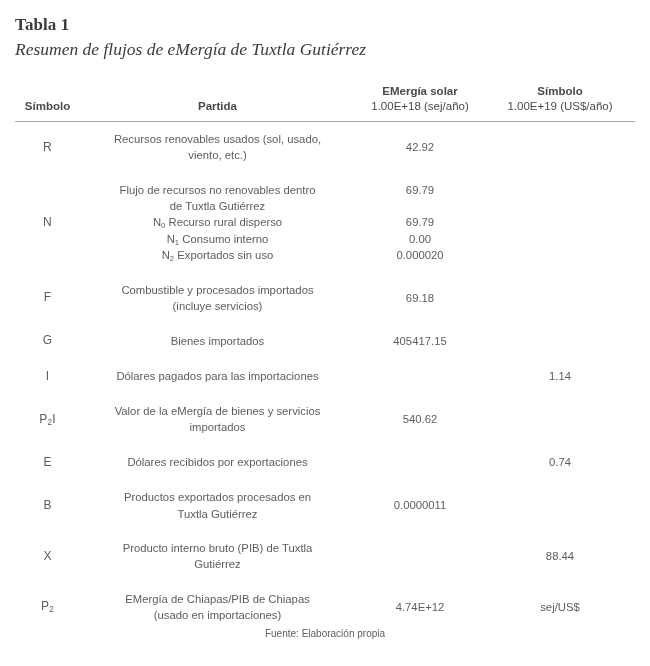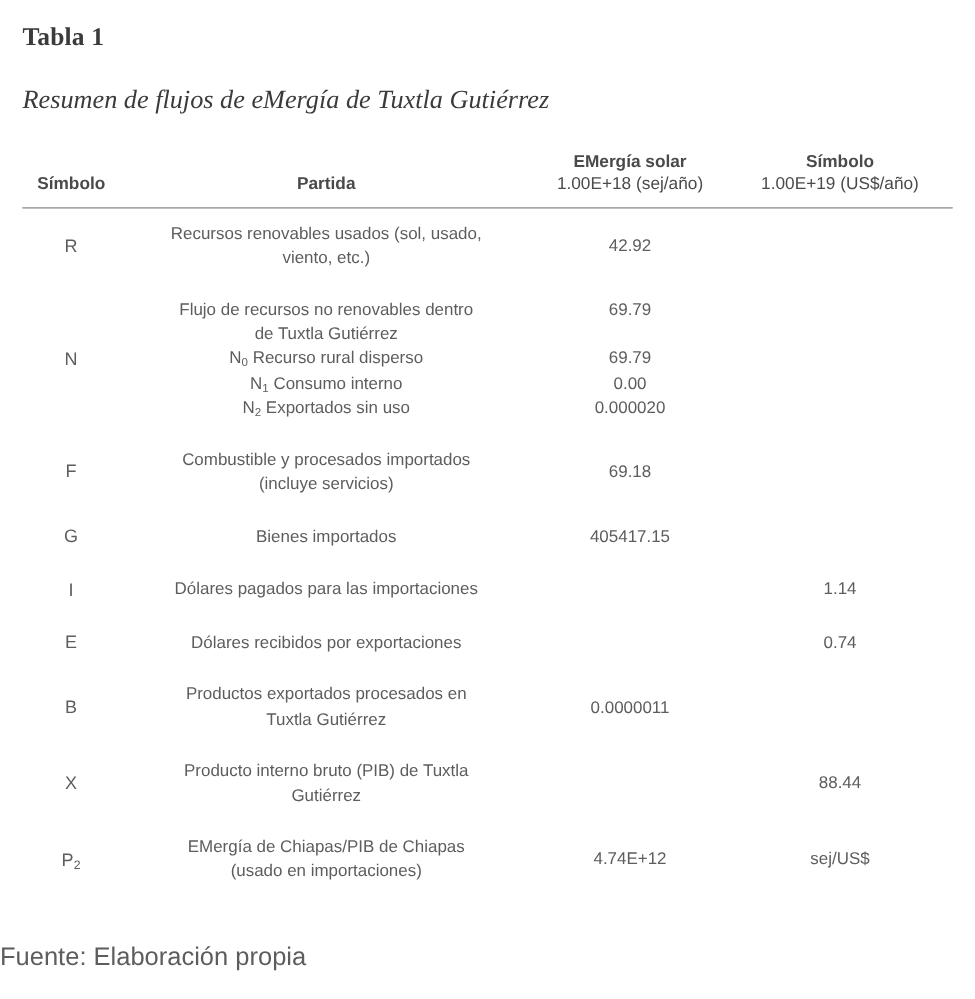--- a/index.html
+++ b/index.html
@@ -32,21 +32,21 @@
     color: #3b3b3b;
     letter-spacing: 0.1px;
     line-height: 1.25;
   }
   .table-caption {
     font-family: "Liberation Serif", serif;
     font-style: italic;
     font-size: 17.5px;
     color: #3b3b3b;
     line-height: 1.35;
-    margin-top: 20px;
+    margin-top: 3px;
   }
 
   
   table.emergy {
     width: 620px;
     border-collapse: collapse;
     margin-top: 22px;
     table-layout: fixed;
   }
   table.emergy col.c-sym    { width: 65px; }
@@ -87,21 +87,22 @@
   
   .stack-line { display: block; }
   .stack-line.blank { visibility: hidden; }
 
   
   .source-note {
     position: absolute;
     left: 0;
     right: 0;
     top: 628px;
-    font-size: 17px;
+    text-align: center;
+    font-size: 10px;
     color: #5d5d5d;
   }
 </style>
 </head>
 <body>
 
 <div class="page">
 
   <div class="title-block">
     <div class="table-label">Tabla 1</div>
@@ -188,20 +189,31 @@
           <td class="sym">I</td>
           <td class="partida">
             <span class="stack-line">Dólares pagados para las importaciones</span>
           </td>
           <td></td>
           <td>
             <span class="stack-line">1.14</span>
           </td>
         </tr>
         <tr>
+          <td class="sym">P<sub>2</sub>I</td>
+          <td class="partida">
+            <span class="stack-line">Valor de la eMergía de bienes y servicios</span>
+            <span class="stack-line">importados</span>
+          </td>
+          <td>
+            <span class="stack-line">540.62</span>
+          </td>
+          <td></td>
+        </tr>
+        <tr>
           <td class="sym">E</td>
           <td class="partida">
             <span class="stack-line">Dólares recibidos por exportaciones</span>
           </td>
           <td></td>
           <td>
             <span class="stack-line">0.74</span>
           </td>
         </tr>
         <tr>

